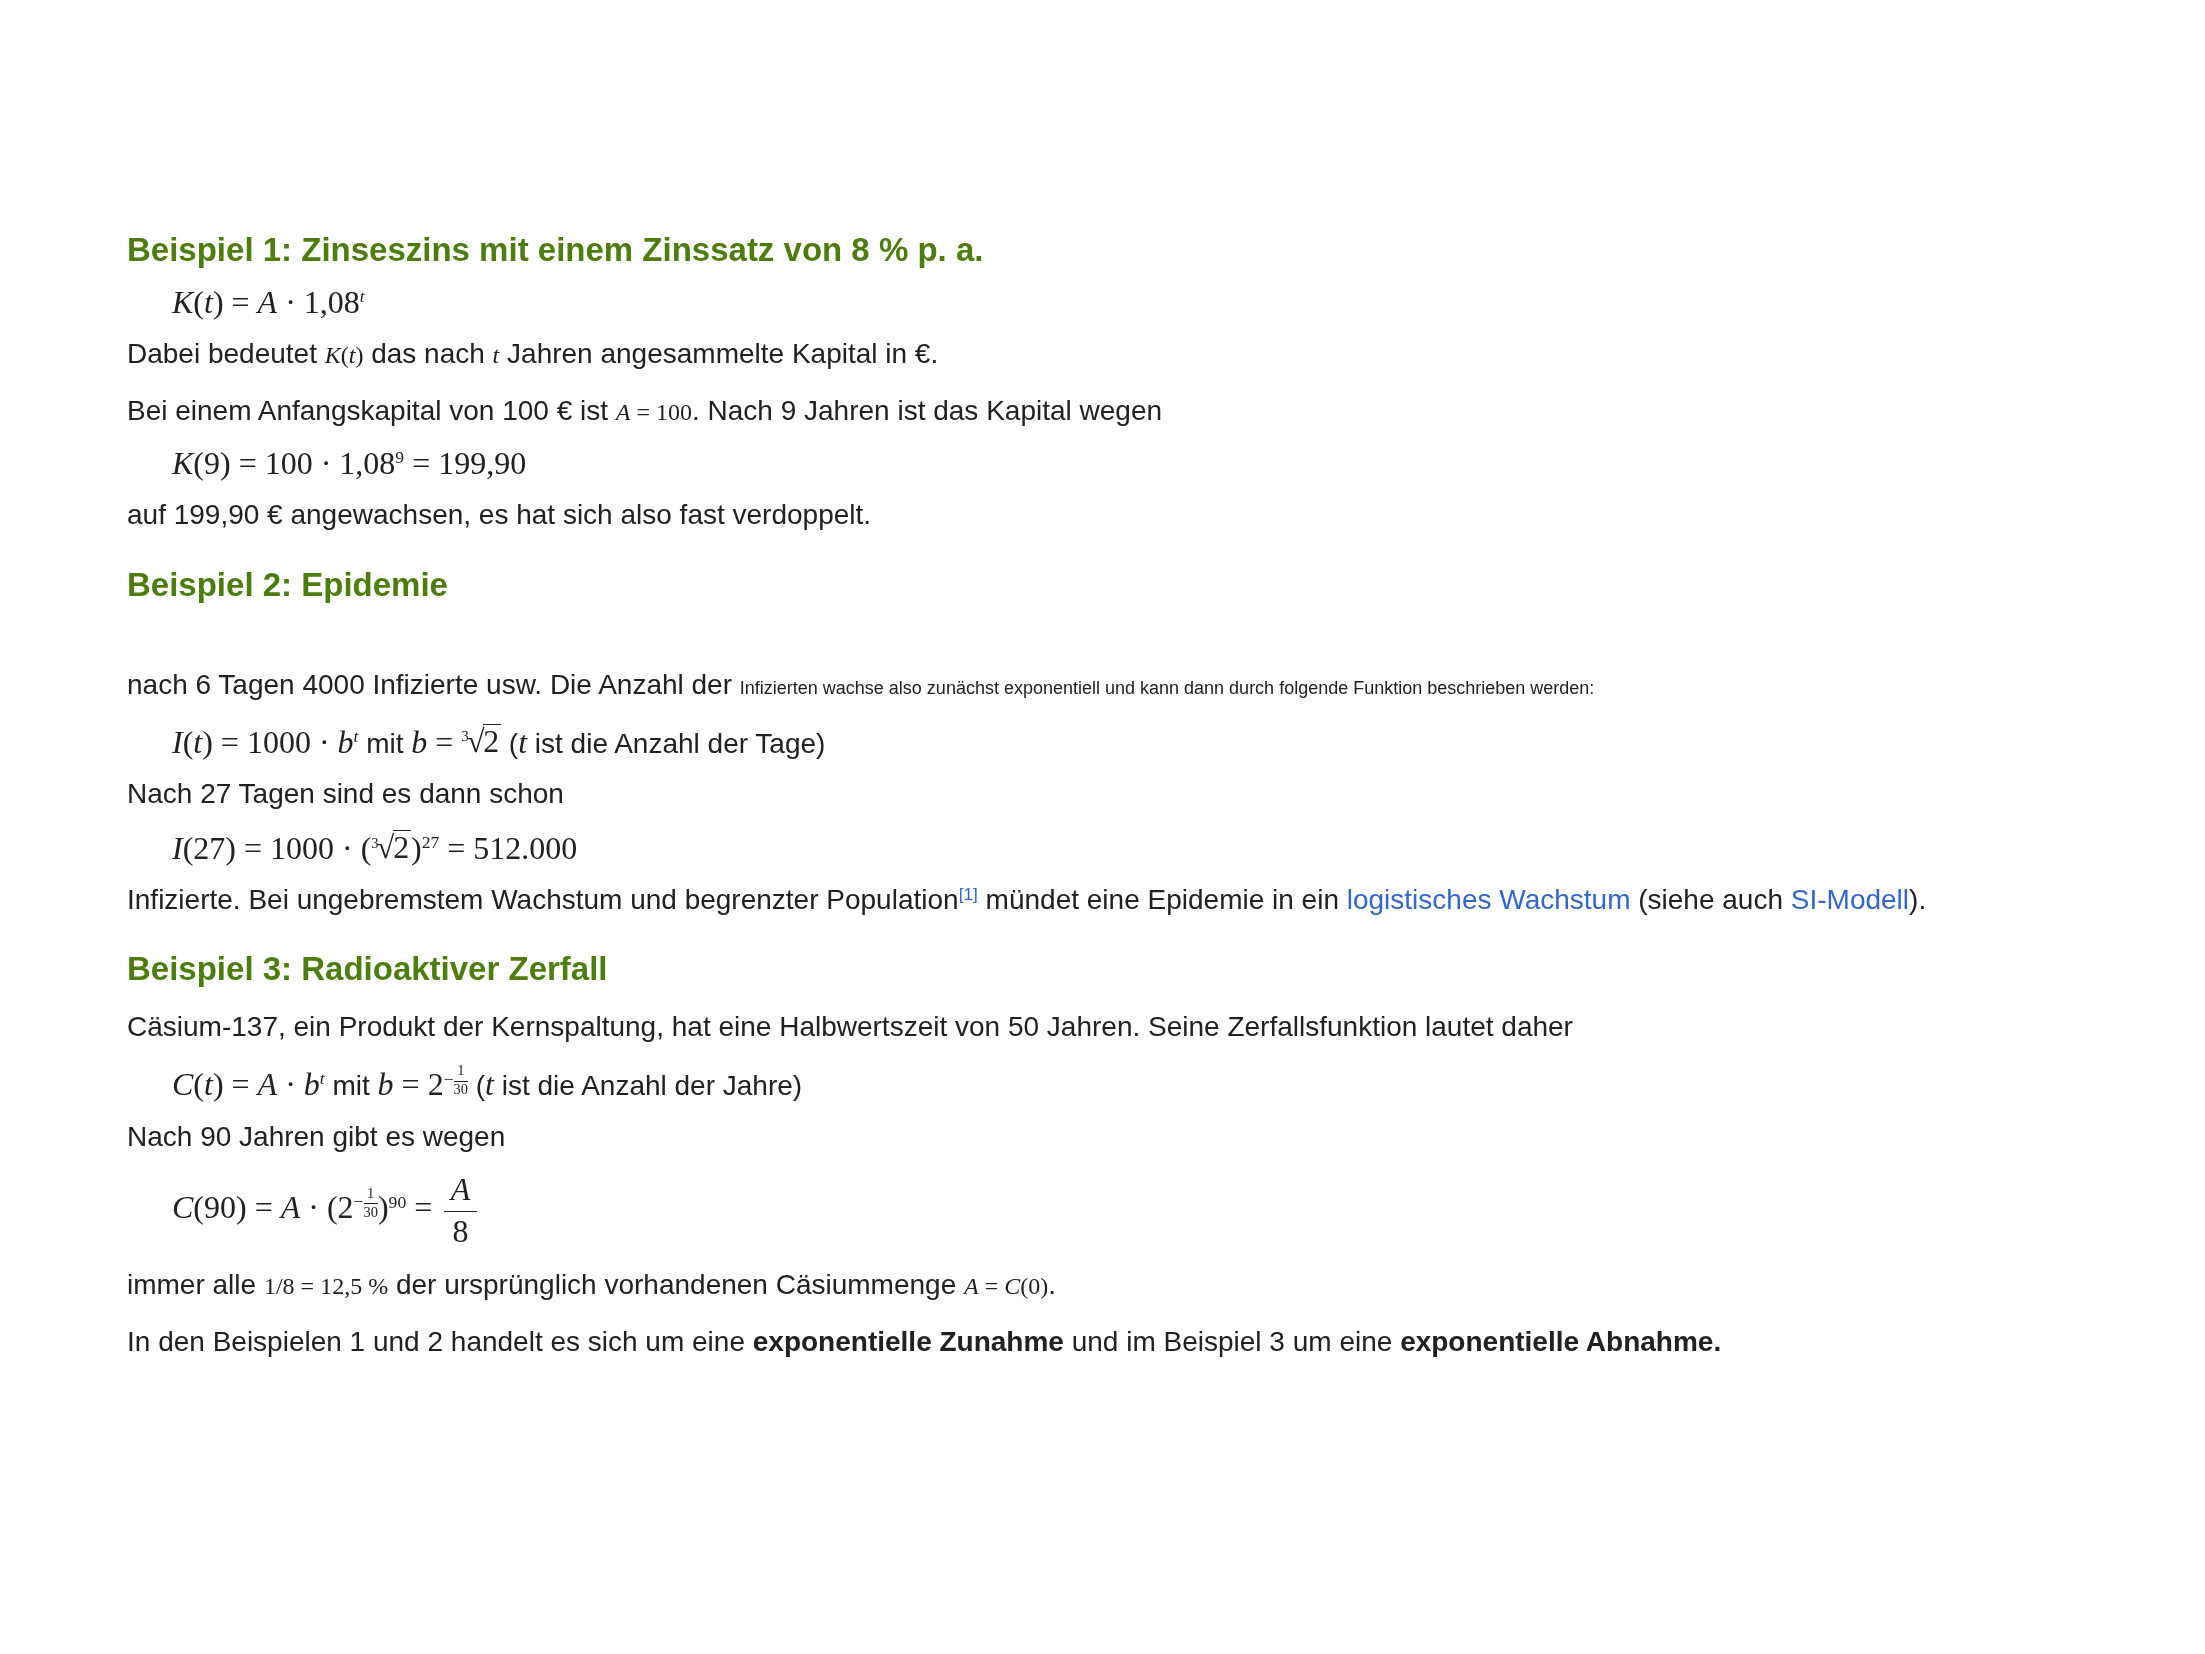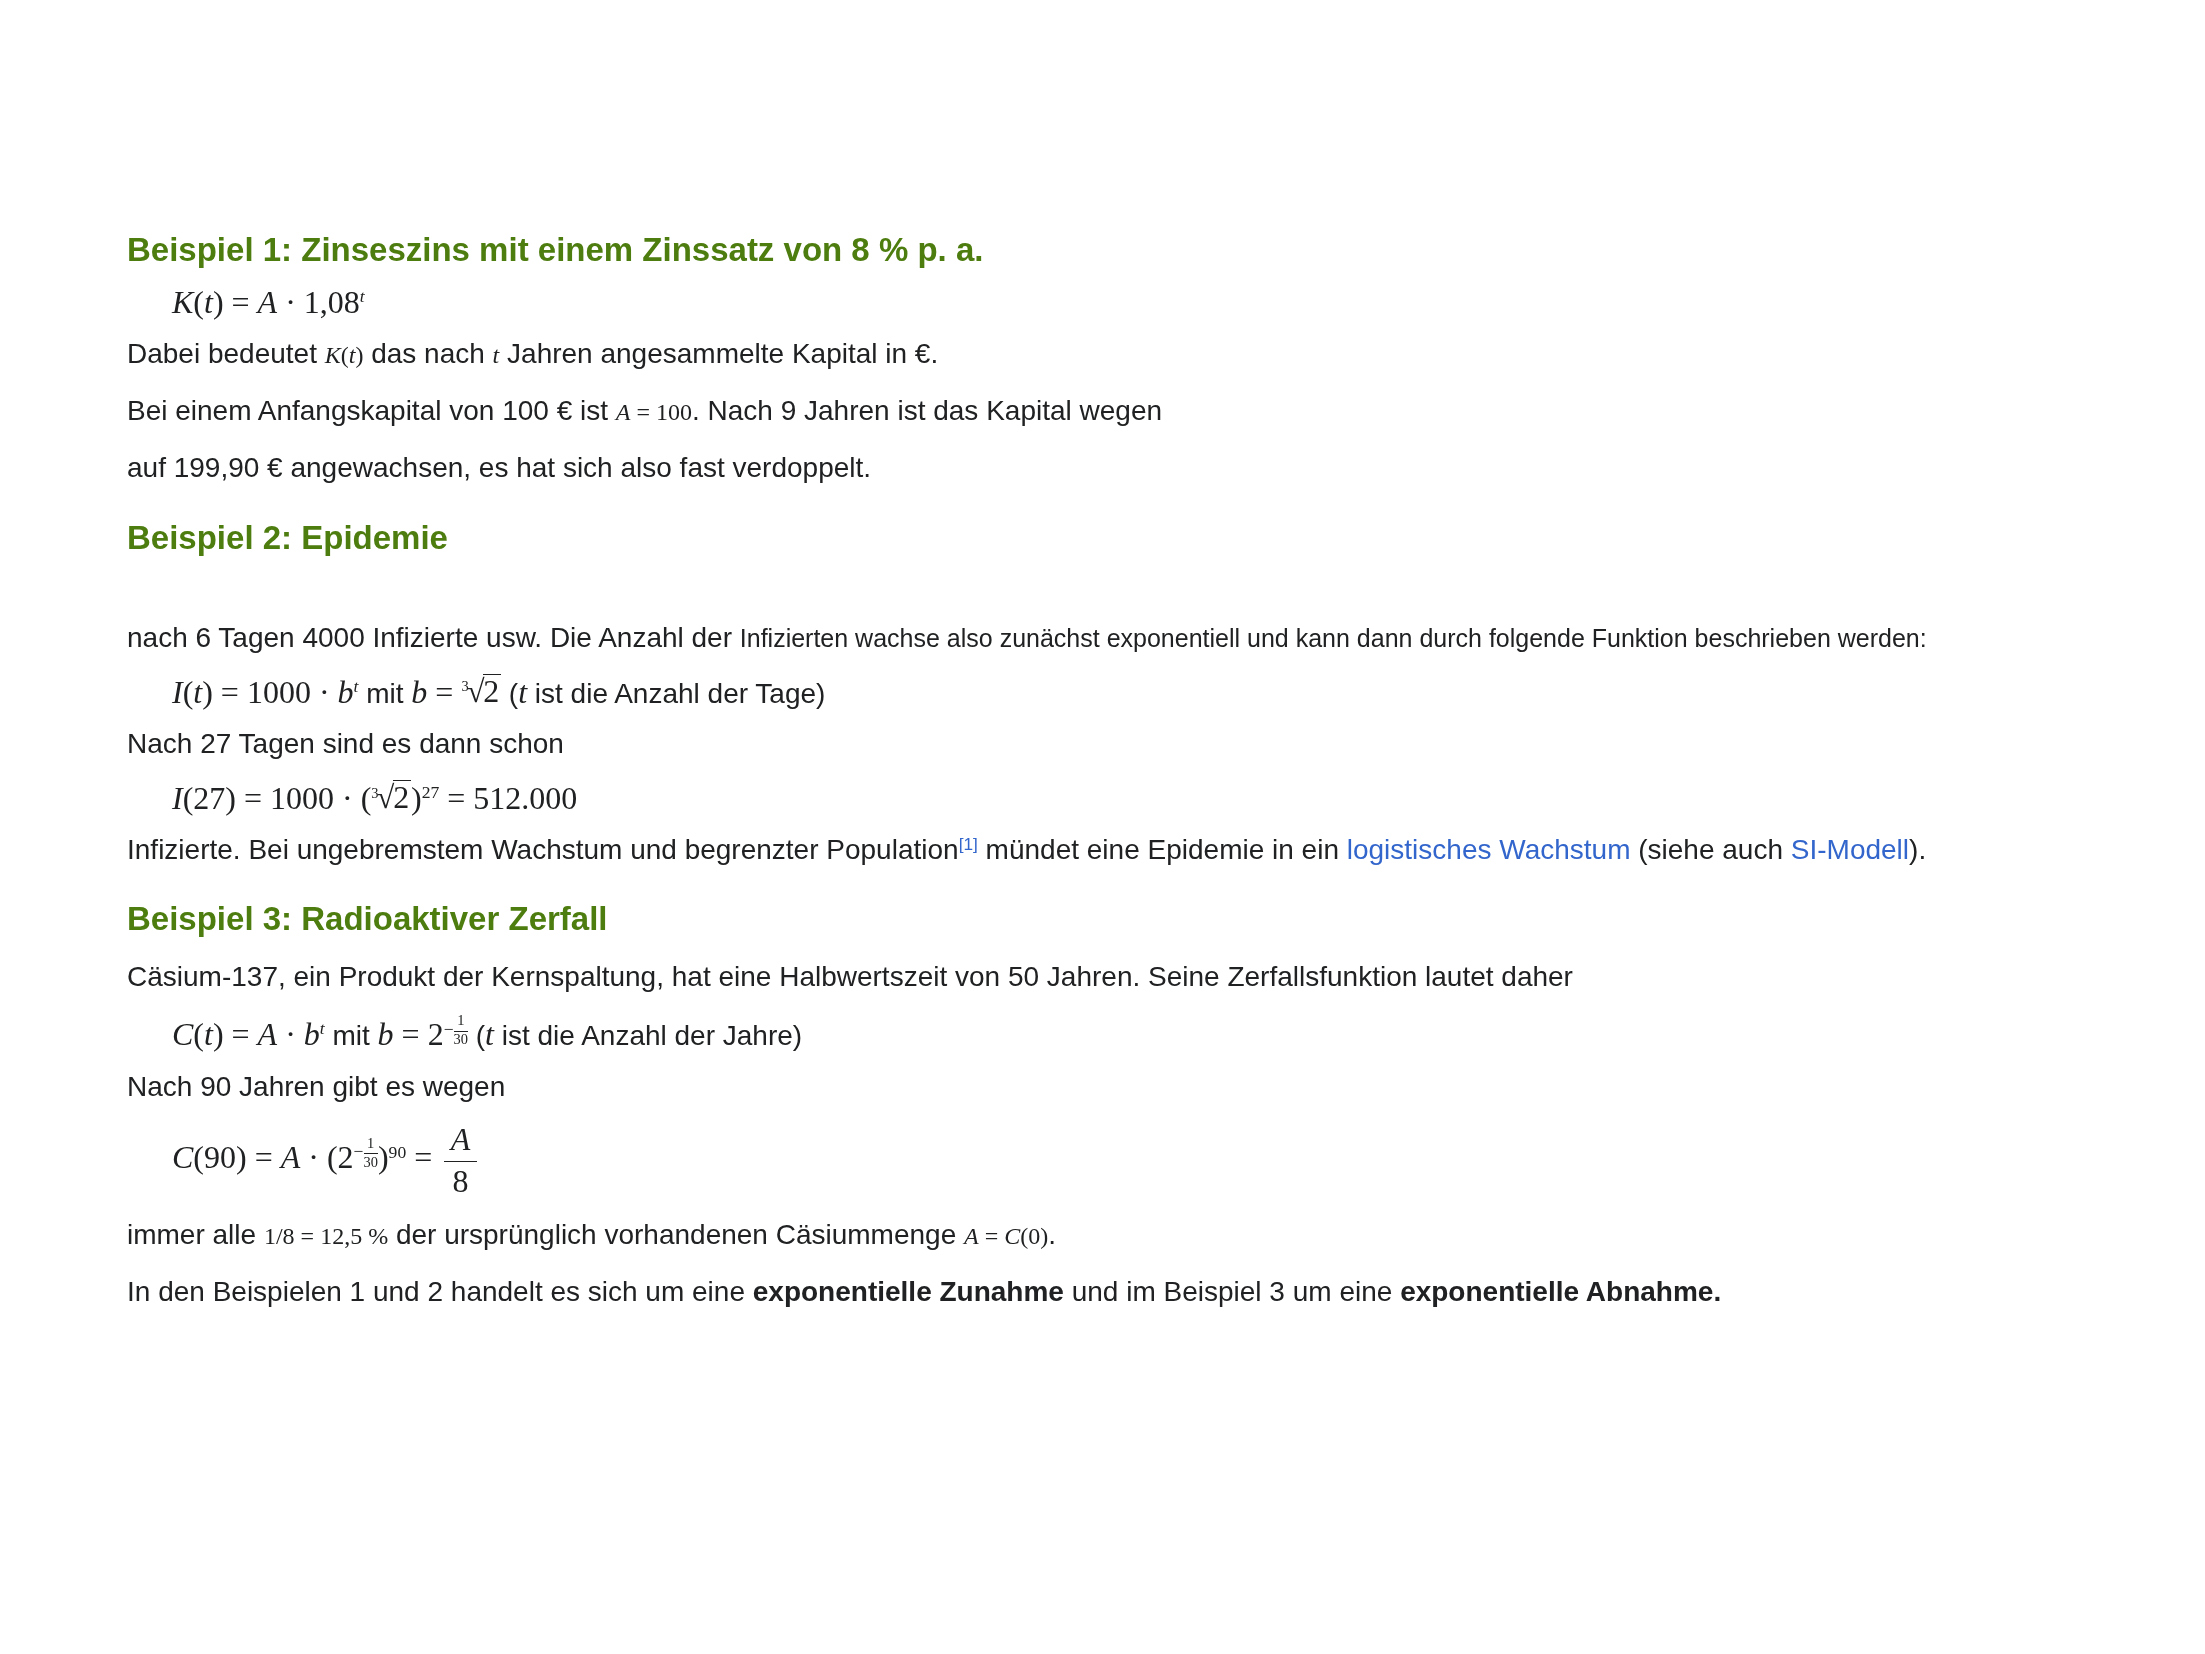--- a/index.html
+++ b/index.html
@@ -52,21 +52,21 @@
   .mtext {
     font-family: "Liberation Sans", "DejaVu Sans", sans-serif;
     font-size: 28px;
     text-align: center;
   }
   .sup {
     font-size: 0.55em;
     vertical-align: 0.62em;
     line-height: 0;
   }
-  .small2 { font-size: 25px; }
+  .small2 { font-size: 18px; }
   .rad-idx {
     font-size: 0.45em;
     vertical-align: 0.75em;
     margin-right: -0.12em;
     line-height: 0;
   }
   .rad-arg {
     display: inline-block;
     border-top: 1.7px solid currentColor;
     line-height: 1.02;
@@ -123,20 +123,23 @@
   </div>
 
   <p>
     <span>Dabei bedeutet </span><span class="math"><span class="mi">K</span><span class="mr">(</span><span class="mi">t</span><span class="mr">)</span></span><span> das nach </span><span class="math mi">t</span><span> Jahren angesammelte Kapital in €.</span>
   </p>
 
   <p>
     <span>Bei einem Anfangskapital von 100 € ist </span><span class="math"><span class="mi">A</span><span class="mr"> = 100</span></span><span>. Nach 9 Jahren ist das Kapital wegen</span>
   </p>
 
+  <div class="fblock math">
+    <span class="mi">K</span><span class="mr">(9) = 100 · 1,08</span><span class="sup mr">9</span><span class="mr"> = 199,90</span>
+  </div>
 
   <p>auf 199,90 € angewachsen, es hat sich also fast verdoppelt.</p>
 
   <h3 class="mt">Beispiel 2: Epidemie</h3>
 
   <p>
     <br>
     <span>nach 6 Tagen 4000 Infizierte usw. Die Anzahl der </span><span class="small2">Infizierten wachse also zunächst exponentiell und kann dann durch folgende Funktion beschrieben werden:</span>
   </p>
 

